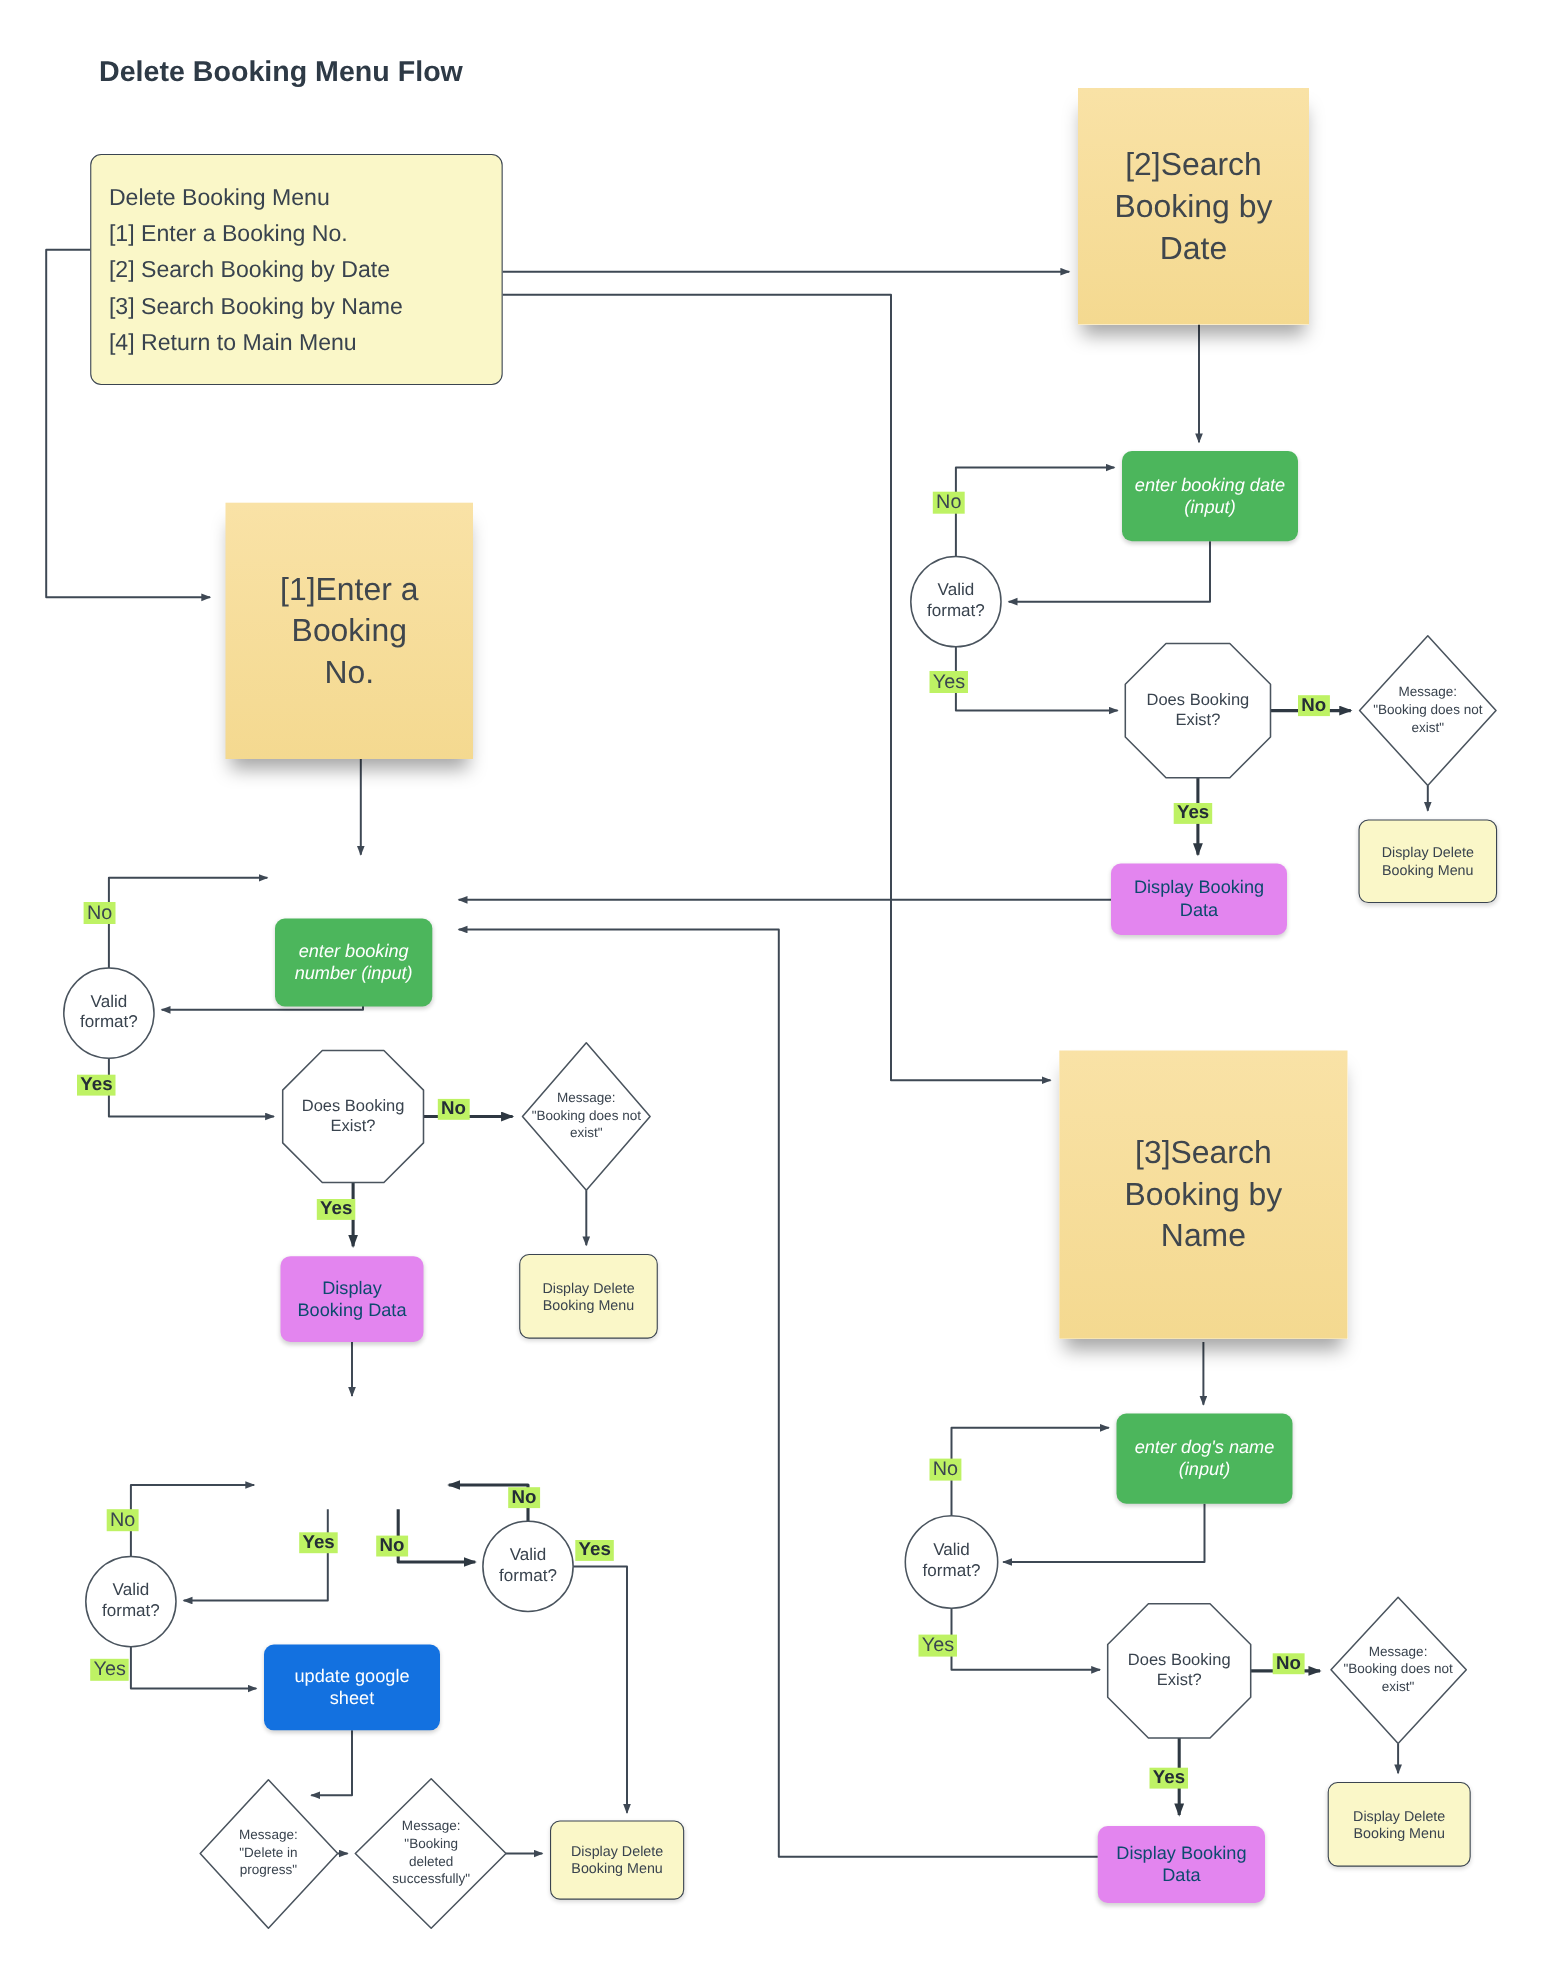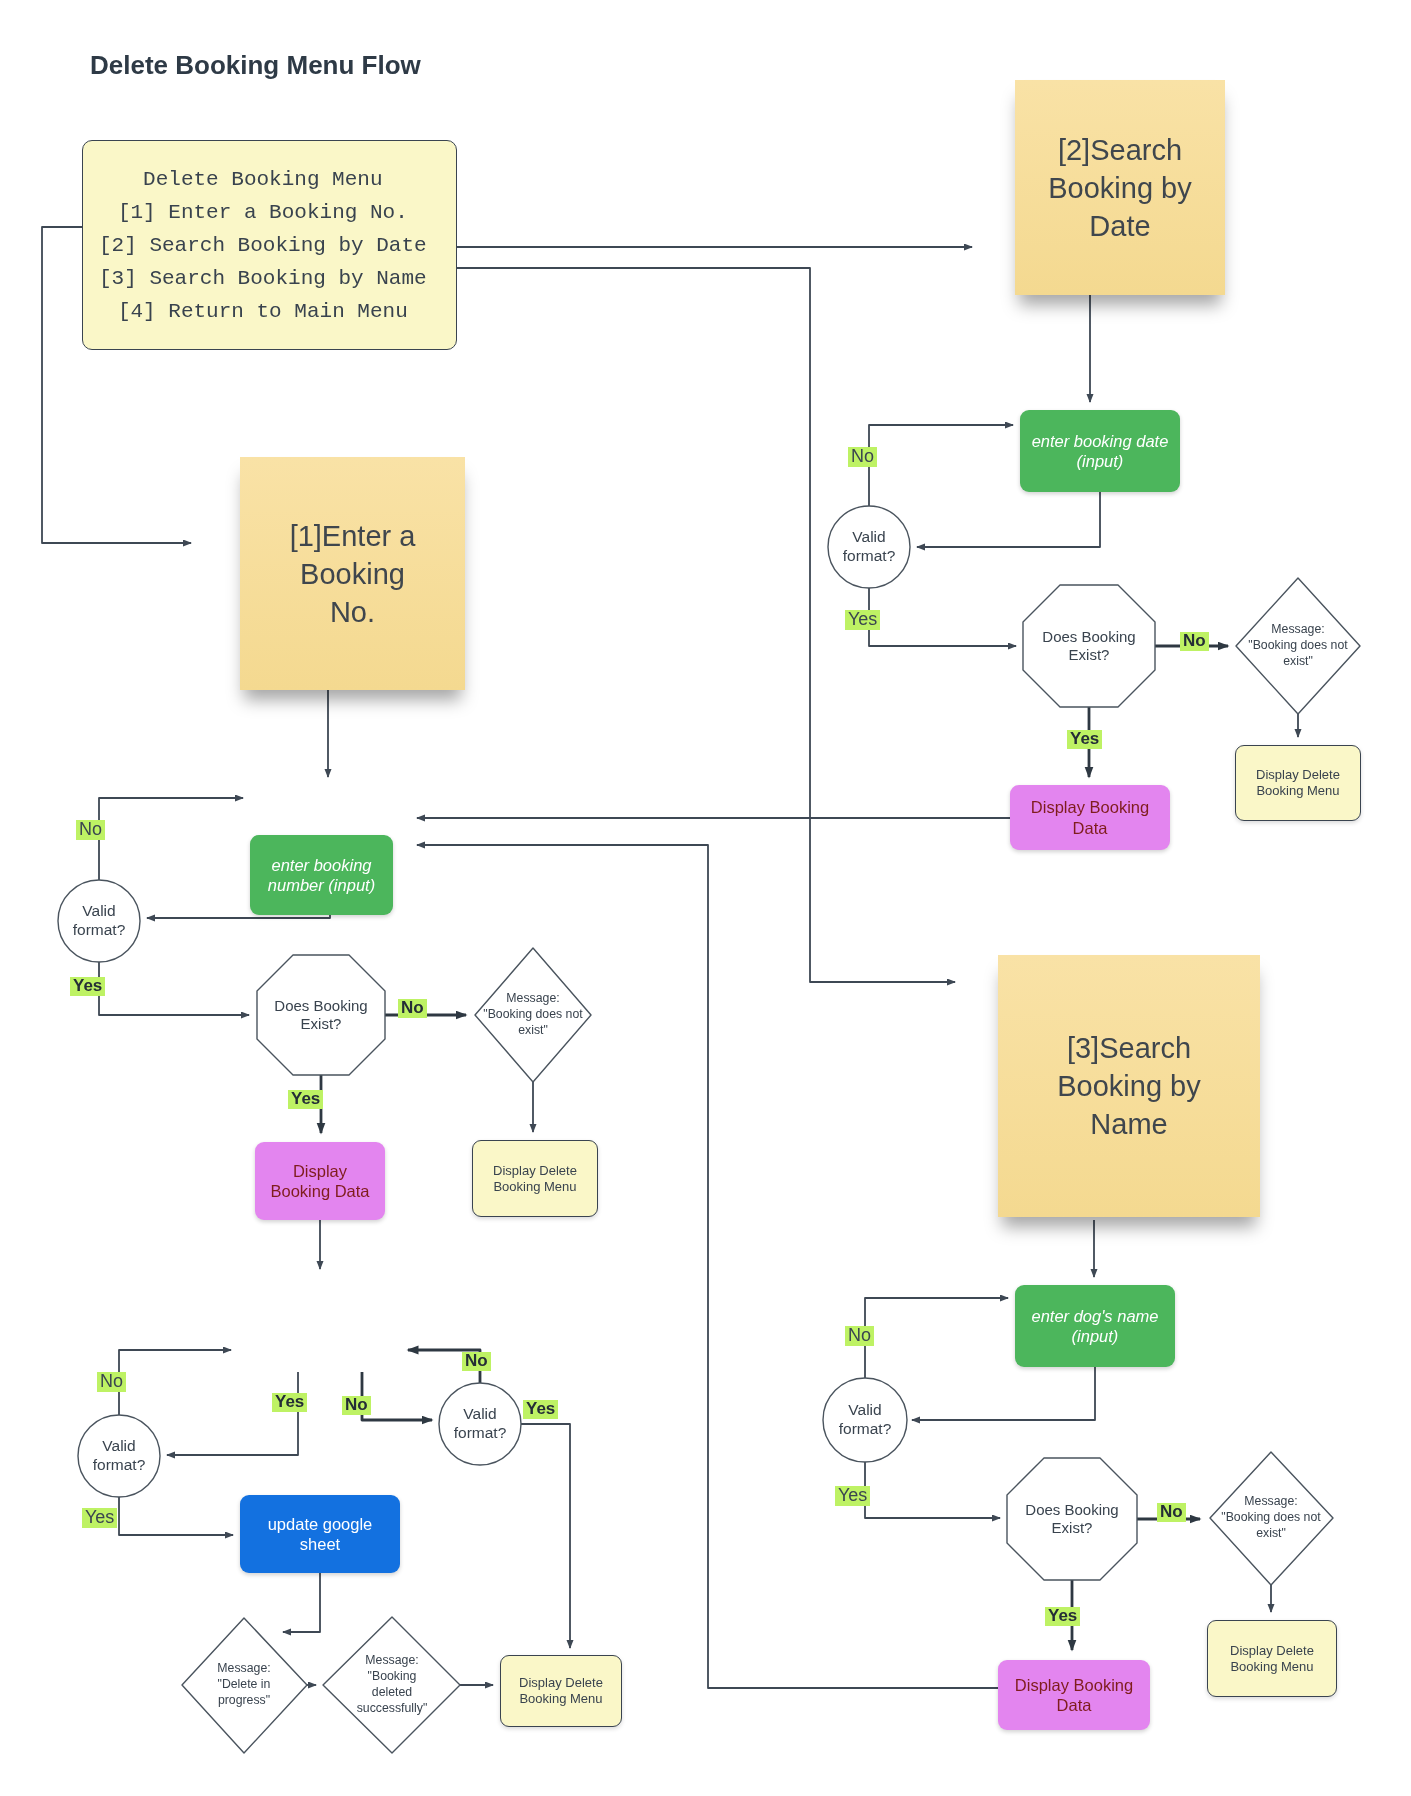--- a/index.html
+++ b/index.html
@@ -10,28 +10,28 @@
   body{font-family:"Liberation Sans", sans-serif;color:var(--ink);}
   .canvas{position:relative;width:1411px;height:1796px;background:#fff;overflow:hidden;}
   .wires{position:absolute;left:0;top:0;}
   .wires path.w{fill:none;stroke:var(--line);stroke-width:1.8;stroke-linejoin:round;}
   .wires path.wb{fill:none;stroke:#2E3842;stroke-width:2.8;stroke-linejoin:round;}
   .wires .shape{fill:#ffffff;stroke:#4A545E;stroke-width:1.4;stroke-linejoin:round;}
   .node{position:absolute;display:flex;align-items:center;justify-content:center;
         text-align:center;white-space:pre-line;box-sizing:border-box;line-height:1.22;}
   .title{position:absolute;font-size:26px;font-weight:bold;color:#2E3A46;white-space:pre;}
   .note{background:var(--note);border:1.6px solid #3A4450;border-radius:10px;
-        align-items:flex-start;justify-content:flex-start;text-align:center;
-        font-size:21px;line-height:33px;padding:22px 12px 0 16px;font-family:Liberation Mono, monospace;}
+        align-items:flex-start;justify-content:flex-start;text-align:left;
+        font-size:21px;line-height:33px;padding:22px 12px 0 16px;}
   .sticky{background:linear-gradient(180deg,var(--sticky-a),var(--sticky-b));
-          color:#3F464D;box-shadow:0 14px 16px -4px rgba(0,0,0,0.35);margin-left:35px;}
+          color:#3F464D;box-shadow:0 14px 16px -4px rgba(0,0,0,0.35);}
   .s29{font-size:29px;line-height:38px;}
   .proc{background:var(--green);color:#fff;border-radius:9px;font-size:16.5px;
         box-shadow:0 2px 4px rgba(0,0,0,0.18);font-style:italic;}
-  .vio{background:var(--purple);color:#7f1d1d;border-radius:9px;font-size:16.5px;
+  .vio{background:var(--purple);color:#0c4a6e;border-radius:9px;font-size:16.5px;
        box-shadow:0 2px 4px rgba(0,0,0,0.18);}
   .blu{background:var(--blue);color:#fff;border-radius:9px;font-size:16.5px;
        box-shadow:0 2px 4px rgba(0,0,0,0.18);}
   .cream{background:var(--note);border:1.6px solid #3A4450;border-radius:9px;
          font-size:13px;box-shadow:0 2px 4px rgba(0,0,0,0.15);}
   .ghost{background:transparent;}
   .f15{font-size:15.5px;} .f15a{font-size:15px;} .f12{font-size:12.3px;line-height:1.3;}
   .el,.elb{position:absolute;background:#bef264;padding:0 3px;line-height:1.1;}
   .el{font-size:18px;color:#3A4550;}
   .elb{font-size:17px;font-weight:bold;color:#242D36;}

